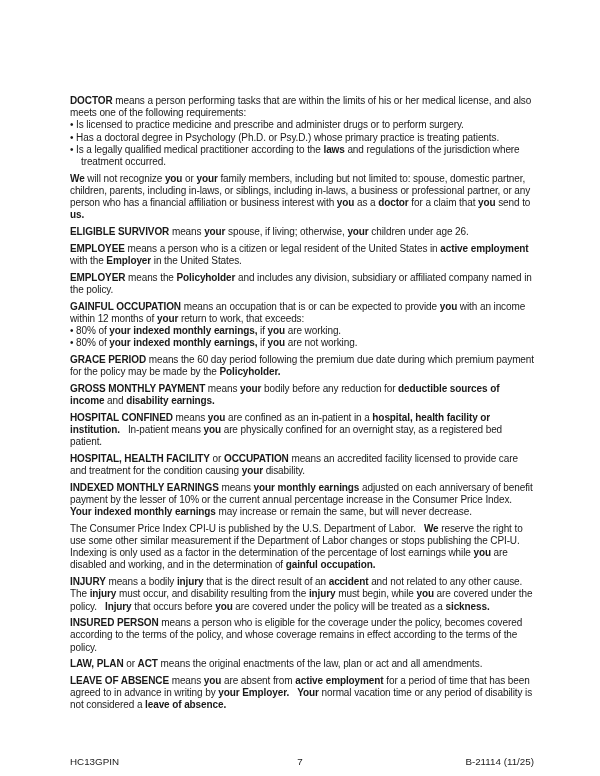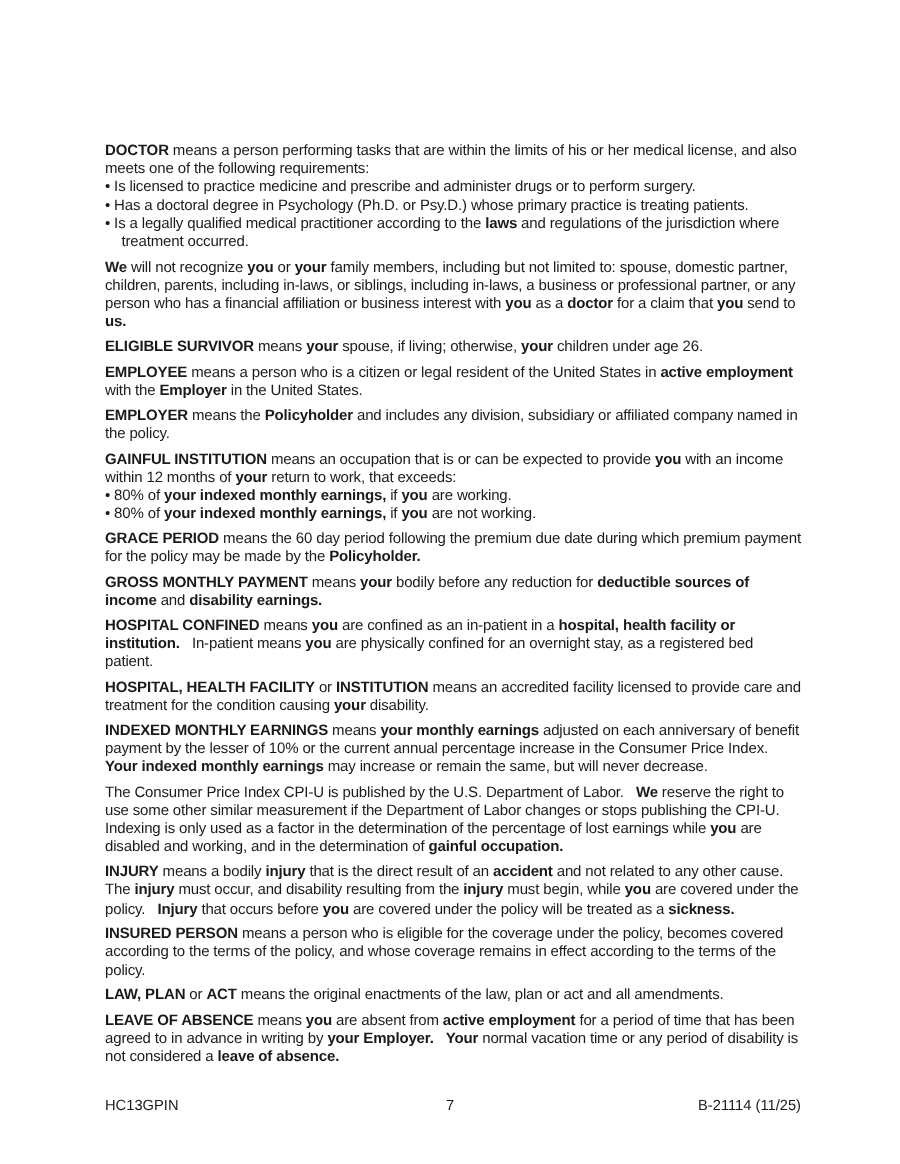--- a/index.html
+++ b/index.html
@@ -27,48 +27,48 @@
     line-height:12.2px;
     letter-spacing:-0.1px;
     text-align:left;
   }
   .content p { margin:0; }
   .content p.para:not(:first-child) { margin-top:4.5px; }
   .content p.bullet { padding-left:11px; text-indent:-11px; }
   .content b { font-weight:bold; }
   .footer {
     position:absolute;
-    top:732px; left:0; width:600px; height:14px;
+    top:756px; left:0; width:600px; height:14px;
     font-size:9.8px;
   }
   .footer .f-left   { position:absolute; left:70px; top:0; }
   .footer .f-center { position:absolute; left:0; top:0; width:600px; text-align:center; }
   .footer .f-right  { position:absolute; right:66px; top:0; }
 </style>
 </head>
 <body>
 
 <div class="page">
 
   <div class="content">
       <p class="para"><b>DOCTOR</b><span> means a person performing tasks that are within the limits of his or her medical license, and also meets one of the following requirements:</span></p>
       <p class="bullet"><span>• Is licensed to practice medicine and prescribe and administer drugs or to perform surgery.</span></p>
       <p class="bullet"><span>• Has a doctoral degree in Psychology (Ph.D. or Psy.D.) whose primary practice is treating patients.</span></p>
       <p class="bullet"><span>• Is a legally qualified medical practitioner according to the </span><b>laws</b><span> and regulations of the jurisdiction where treatment occurred.</span></p>
       <p class="para"><b>We</b><span> will not recognize </span><b>you</b><span> or </span><b>your</b><span> family members, including but not limited to: spouse, domestic partner, children, parents, including in-laws, or siblings, including in-laws, a business or professional partner, or any person who has a financial affiliation or business interest with </span><b>you</b><span> as a </span><b>doctor</b><span> for a claim that </span><b>you</b><span> send to </span><b>us.</b></p>
       <p class="para"><b>ELIGIBLE SURVIVOR</b><span> means </span><b>your</b><span> spouse, if living; otherwise, </span><b>your</b><span> children under age 26.</span></p>
       <p class="para"><b>EMPLOYEE</b><span> means a person who is a citizen or legal resident of the United States in </span><b>active employment</b><span> with the </span><b>Employer</b><span> in the United States.</span></p>
       <p class="para"><b>EMPLOYER</b><span> means the </span><b>Policyholder</b><span> and includes any division, subsidiary or affiliated company named in the policy.</span></p>
-      <p class="para"><b>GAINFUL INSTITUTION</b><span> means an occupation that is or can be expected to provide </span><b>you</b><span> with an income within 12 months of </span><b>your</b><span> return to work, that exceeds:</span></p>
+      <p class="para"><b>GAINFUL OCCUPATION</b><span> means an occupation that is or can be expected to provide </span><b>you</b><span> with an income within 12 months of </span><b>your</b><span> return to work, that exceeds:</span></p>
       <p class="bullet"><span>• 80% of </span><b>your indexed monthly earnings,</b><span> if </span><b>you</b><span> are working.</span></p>
       <p class="bullet"><span>• 80% of </span><b>your indexed monthly earnings,</b><span> if </span><b>you</b><span> are not working.</span></p>
       <p class="para"><b>GRACE PERIOD</b><span> means the 60 day period following the premium due date during which premium payment for the policy may be made by the </span><b>Policyholder.</b></p>
       <p class="para"><b>GROSS MONTHLY PAYMENT</b><span> means </span><b>your</b><span> bodily before any reduction for </span><b>deductible sources of income</b><span> and </span><b>disability earnings.</b></p>
       <p class="para"><b>HOSPITAL CONFINED</b><span> means </span><b>you</b><span> are confined as an in-patient in a </span><b>hospital, health facility or institution.</b><span>&nbsp;&nbsp; In-patient means </span><b>you</b><span> are physically confined for an overnight stay, as a registered bed patient.</span></p>
-      <p class="para"><b>HOSPITAL, HEALTH FACILITY</b><span> or </span><b>INSTITUTION</b><span> means an accredited facility licensed to provide care and treatment for the condition causing </span><b>your</b><span> disability.</span></p>
+      <p class="para"><b>HOSPITAL, HEALTH FACILITY</b><span> or </span><b>OCCUPATION</b><span> means an accredited facility licensed to provide care and treatment for the condition causing </span><b>your</b><span> disability.</span></p>
       <p class="para"><b>INDEXED MONTHLY EARNINGS</b><span> means </span><b>your monthly earnings</b><span> adjusted on each anniversary of benefit payment by the lesser of 10% or the current annual percentage increase in the Consumer Price Index. </span><b>Your indexed monthly earnings</b><span> may increase or remain the same, but will never decrease.</span></p>
       <p class="para"><span>The Consumer Price Index CPI-U is published by the U.S. Department of Labor.&nbsp;&nbsp; </span><b>We</b><span> reserve the right to use some other similar measurement if the Department of Labor changes or stops publishing the CPI-U. Indexing is only used as a factor in the determination of the percentage of lost earnings while </span><b>you</b><span> are disabled and working, and in the determination of </span><b>gainful occupation.</b></p>
       <p class="para"><b>INJURY</b><span> means a bodily </span><b>injury</b><span> that is the direct result of an </span><b>accident</b><span> and not related to any other cause. The </span><b>injury</b><span> must occur, and disability resulting from the </span><b>injury</b><span> must begin, while </span><b>you</b><span> are covered under the policy.&nbsp;&nbsp; </span><b>Injury</b><span> that occurs before </span><b>you</b><span> are covered under the policy will be treated as a </span><b>sickness.</b></p>
       <p class="para"><b>INSURED PERSON</b><span> means a person who is eligible for the coverage under the policy, becomes covered according to the terms of the policy, and whose coverage remains in effect according to the terms of the policy.</span></p>
       <p class="para"><b>LAW, PLAN</b><span> or </span><b>ACT</b><span> means the original enactments of the law, plan or act and all amendments.</span></p>
       <p class="para"><b>LEAVE OF ABSENCE</b><span> means </span><b>you</b><span> are absent from </span><b>active employment</b><span> for a period of time that has been agreed to in advance in writing by </span><b>your Employer.</b><span>&nbsp;&nbsp; </span><b>Your</b><span> normal vacation time or any period of disability is not considered a </span><b>leave of absence.</b></p>
     </div>
 
   <div class="footer">
     <span class="f-left">HC13GPIN</span>

